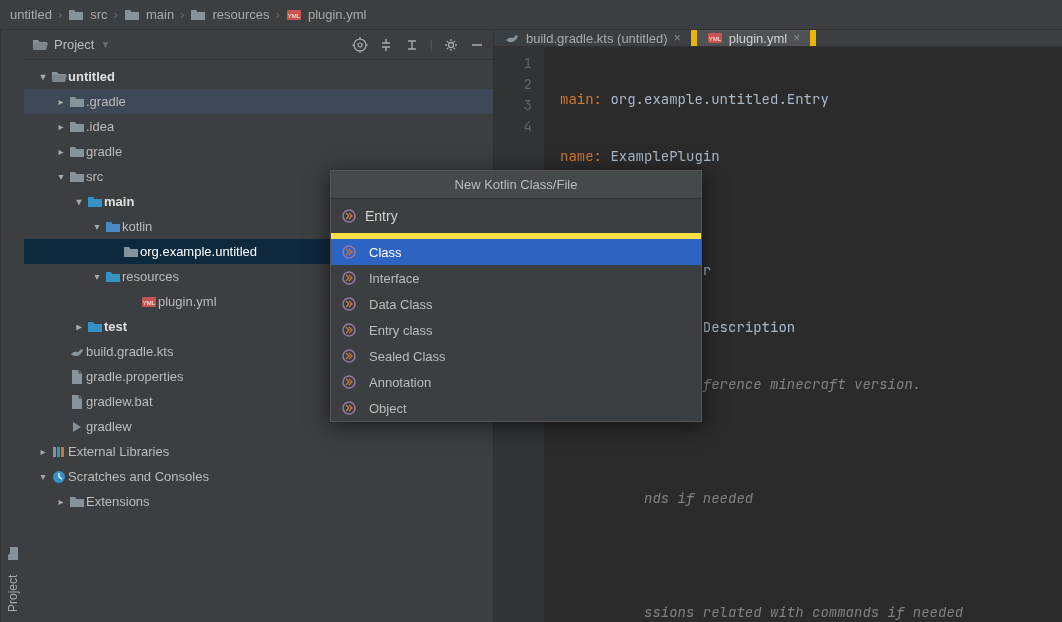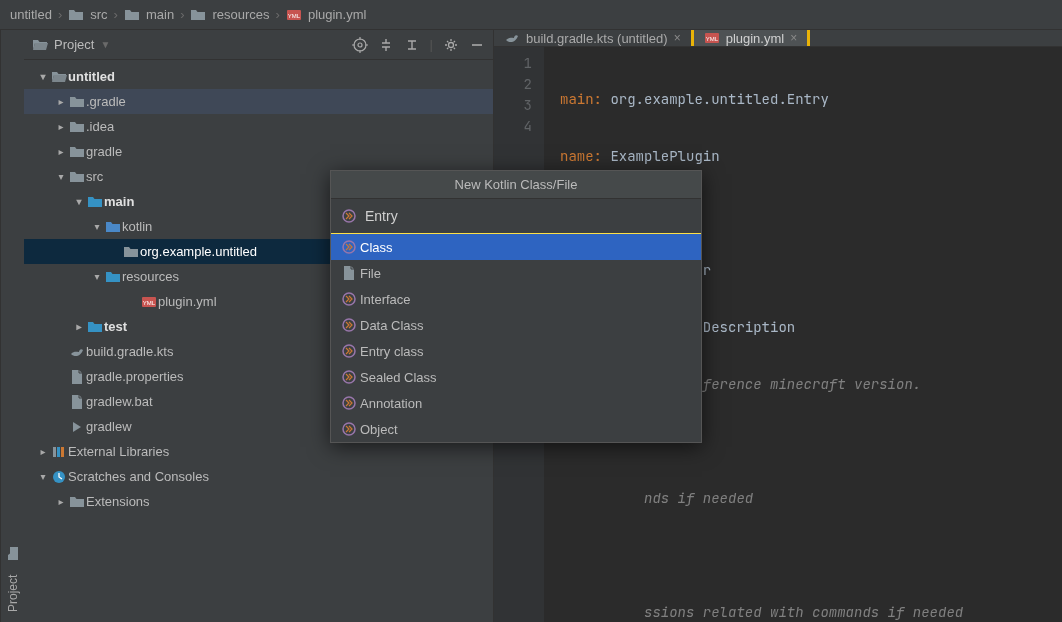--- a/index.html
+++ b/index.html
@@ -111,21 +111,21 @@
     background: #3c3f41;
     display: flex;
     align-items: stretch;
     border-bottom: 1px solid #323232;
   }
   .editor-tab {
     display: flex;
     align-items: center;
     padding: 0 10px;
     gap: 6px;
-    border-right: 3px solid #eab308;
+    border-right: 6px solid #eab308;
     color: #a9a9a9;
     cursor: pointer;
   }
   .editor-tab.active {
     background: #4e5254;
     color: #d0d0d0;
   }
   .editor-tab .close { color: #8a8a8a; font-size: 12px; }
 
   .editor-body {
@@ -173,35 +173,35 @@
     padding: 6px 12px;
     color: #bbbbbb;
     background: #45494a;
     border-bottom: 1px solid #323232;
   }
   .popup-input {
     display: flex;
     align-items: center;
     padding: 4px 10px;
     gap: 8px;
-    border-bottom: 1px solid #fde047;
+    border-bottom: 6px solid #fde047;
   }
   .popup-input input {
     flex: 1;
     background: transparent;
     border: none;
     outline: none;
     color: #d0d0d0;
     font-size: 14px;
     height: 26px;
   }
   .popup-list .item {
     display: flex;
     align-items: center;
-    gap: 3px;
+    gap: 12px;
     padding: 5px 10px;
     cursor: pointer;
     color: #bbbbbb;
   }
   .popup-list .item.selected {
     background: #2e64c1;
     color: #fff;
   }
 
   
@@ -572,26 +572,20 @@
   </div>
   <div class="popup-list">
     <div class="item selected">
       <svg width="16" height="16">
           <use href="#i-kotlin"></use>
         </svg>
       <span>Class</span>
     </div>
     <div class="item">
       <svg width="16" height="16">
-          <use href="#i-file"></use>
-        </svg>
-      <span>File</span>
-    </div>
-    <div class="item">
-      <svg width="16" height="16">
           <use href="#i-kotlin"></use>
         </svg>
       <span>Interface</span>
     </div>
     <div class="item">
       <svg width="16" height="16">
           <use href="#i-kotlin"></use>
         </svg>
       <span>Data Class</span>
     </div>

